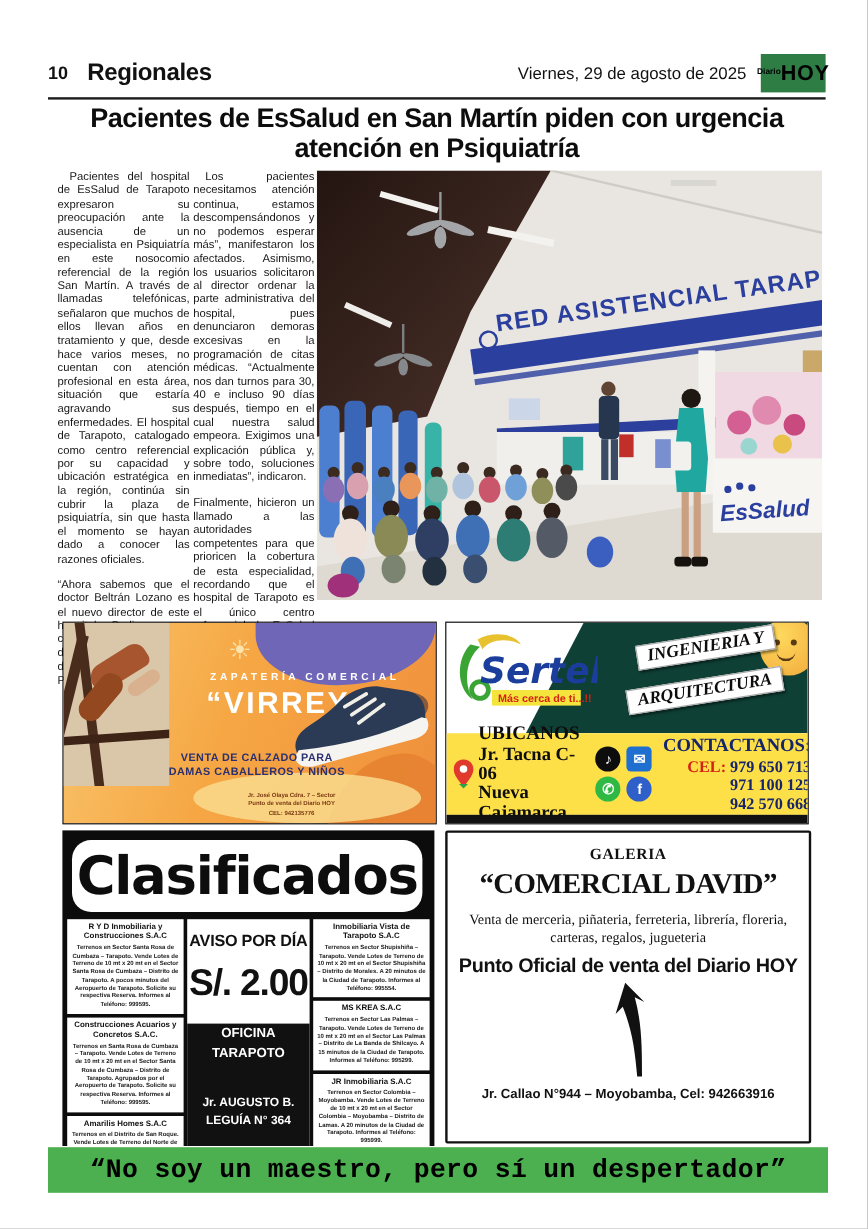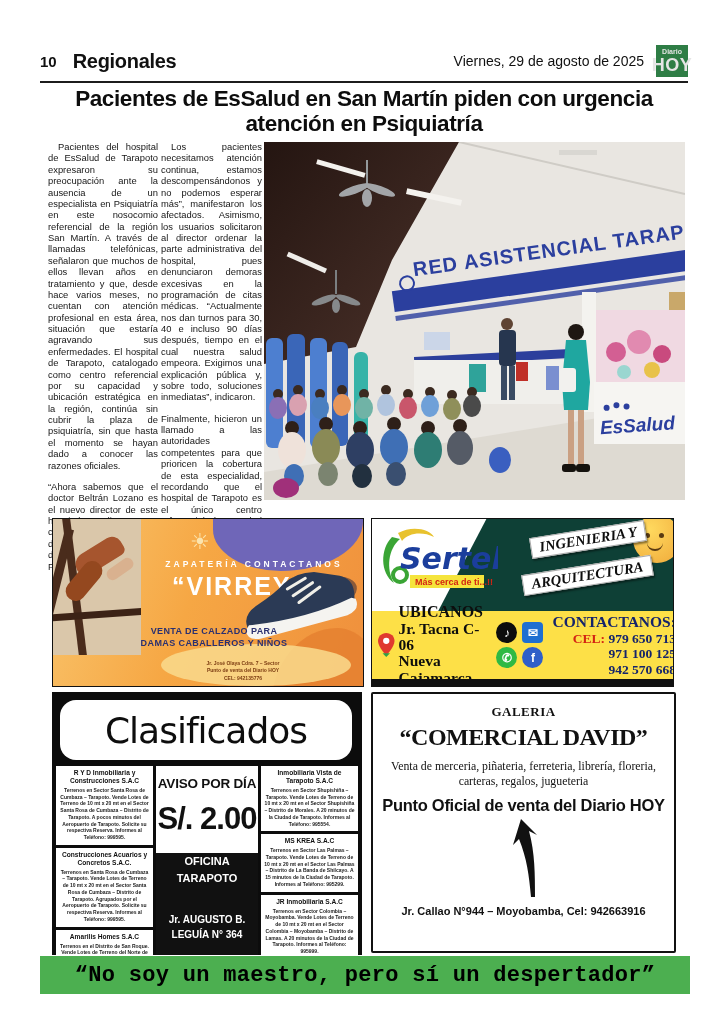--- a/index.html
+++ b/index.html
@@ -4,21 +4,21 @@
 <style>
   html,body{margin:0;padding:0;background:#9a9a9a;}
   .page{position:relative;width:723px;height:1024px;background:#fff;margin:0 auto;
         font-family:"Liberation Sans",sans-serif;color:#111;overflow:hidden;}
   
   .hdr{position:absolute;left:40px;top:44px;width:648px;height:34px;display:flex;align-items:center;}
   .hdr .pageno{font-size:15px;font-weight:bold;margin-right:16px;}
   .hdr .section{font-size:20px;font-weight:bold;letter-spacing:-0.3px;}
   .hdr .spacer{flex:1;}
   .hdr .date{font-size:14px;font-weight:500;margin-right:12px;}
-  .hoy{width:32px;height:32px;background:#2e7d45;color:#e5e5e5;display:flex;flex-direction:column;
+  .hoy{width:54px;height:32px;background:#2e7d45;color:#000000;display:flex;flex-direction:row;
        align-items:center;justify-content:center;line-height:1;}
   .hoy .t{font-size:7px;font-weight:bold;margin-bottom:1px;}
   .hoy .m{font-size:18px;font-weight:bold;letter-spacing:.5px;}
   .rule{position:absolute;left:40px;top:81px;width:648px;border-top:2.5px solid #1c1c1c;}
   
   .headline{position:absolute;left:60px;top:87px;width:608px;text-align:center;
             font-size:22.5px;font-weight:bold;line-height:1.1;letter-spacing:-0.4px;color:#0d0d0d;}
   
   .col{position:absolute;top:141px;font-size:9.4px;line-height:1.21;text-align:justify;color:#161616;}
   .col1{left:48px;width:110px;}
@@ -83,21 +83,21 @@
   .sic.facebook{background:#2f5fc9;}
   .st-contact{margin-left:8px;font-family:"Liberation Serif",serif;font-weight:bold;line-height:1.15;}
   .st-contact .title{color:#15246b;font-size:15.5px;}
   .st-contact .row{font-size:13.5px;color:#15246b;text-align:right;}
   .st-contact .cel{color:#d42313;}
   .st-strip{position:absolute;left:0;bottom:0;width:100%;height:7px;background:#111;}
   
   .ad-clasi{position:absolute;left:52px;top:692px;width:310px;height:263px;background:#0c0c0c;overflow:hidden;}
   .cl-titlebox{position:absolute;left:8px;top:8px;width:292px;height:60px;background:#fff;border-radius:16px;
                display:flex;align-items:center;justify-content:center;}
-  .cl-title{font-family:"DejaVu Sans",sans-serif;font-size:36px;font-weight:normal;letter-spacing:-1px;color:#0d0d0d;}
+  .cl-title{font-family:"DejaVu Sans",sans-serif;font-size:44px;font-weight:bold;letter-spacing:-1px;color:#0d0d0d;}
   .cl-cols{position:absolute;left:4px;top:74px;width:358px;bottom:5px;display:flex;gap:3px;}
   .cl-col{display:flex;flex-direction:column;gap:3px;}
   .cl-col.side{width:97px;}
   .cl-col.mid{width:102px;}
   .cl-card{background:#fff;padding:3px 3px 4px;text-align:center;}
   .cl-card .t{font-size:6.6px;font-weight:bold;line-height:1.2;margin-bottom:2px;}
   .cl-card .b{font-size:5px;line-height:1.35;color:#222;font-weight:bold;}
   .cl-mid-card{background:#fff;flex:1;display:flex;flex-direction:column;align-items:center;padding-top:10px;}
   .cl-aviso{font-size:13.5px;font-weight:bold;letter-spacing:-0.2px;}
   .cl-price{font-size:31px;font-weight:bold;margin-top:10px;letter-spacing:-1px;}
@@ -294,21 +294,21 @@
     <div class="vz-ellipse"></div>
     <div class="vz-photo">
       <div class="vz-chair1"></div>
         <div class="vz-chair2"></div>
         <div class="vz-chair3"></div>
       <div class="vz-leg"></div>
         <div class="vz-boot1"></div>
         <div class="vz-boot2"></div>
     </div>
     <div class="vz-sun">☀</div>
-    <div class="vz-tag">ZAPATERÍA CONTACTANOS</div>
+    <div class="vz-tag">ZAPATERÍA COMERCIAL</div>
     <div class="vz-name">“VIRREY”</div>
     <svg class="vz-sneaker" width="128" height="78" viewBox="0 0 128 78">
       <g transform="rotate(-14 64 40)">
         <ellipse cx="96" cy="38" rx="30" ry="16" fill="#8a5a3a"></ellipse>
         <path d="M10,52 Q8,38 26,32 Q44,26 56,18 Q70,10 88,14 L112,24 Q124,30 122,44 L120,54 Q70,62 14,58 Z" fill="#2b3a55"></path>
         <path d="M8,54 Q6,64 20,66 L110,64 Q124,62 122,50 L118,48 Q70,58 12,50 Z" fill="#f5f4f0"></path>
         <g stroke="#f0efe8" stroke-width="3" stroke-linecap="round">
           <line x1="58" y1="24" x2="78" y2="18"></line>
           <line x1="62" y1="32" x2="84" y2="24"></line>
           <line x1="66" y1="40" x2="90" y2="30"></line>

